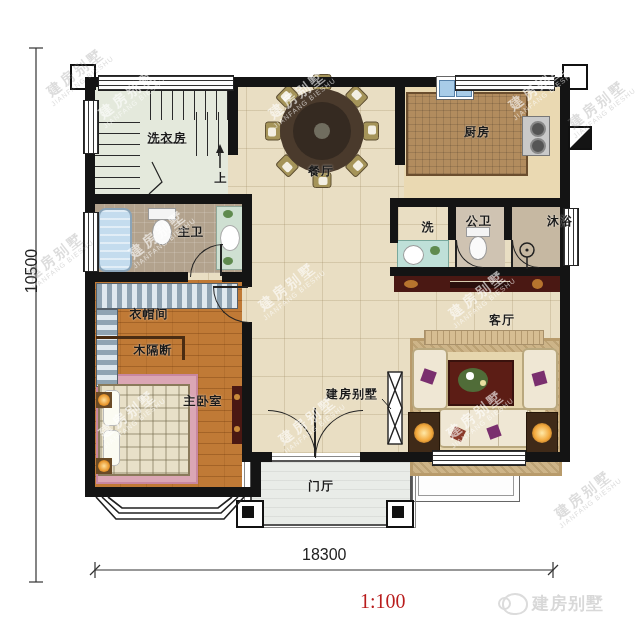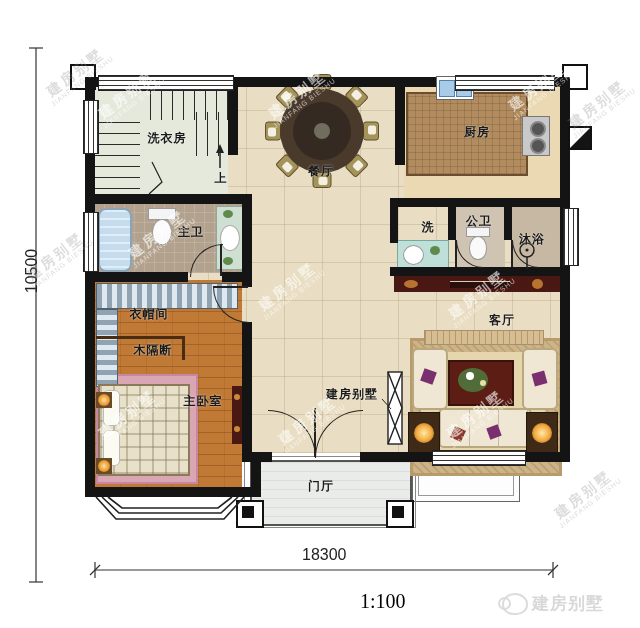--- a/index.html
+++ b/index.html
@@ -30,21 +30,21 @@
   .wm .en{font-size:7px;letter-spacing:1px;display:block;}
   .wm-white{color:rgba(255,255,255,.62);}
   .wm-gray{color:rgba(140,140,140,.30);}
   .chair{position:absolute;left:322px;top:131px;width:17px;height:14px;background:#a59459;
     border:1px solid #5f5033;border-radius:3px;z-index:6;}
   .chair>div{position:absolute;left:3px;top:2px;width:9px;height:8px;background:#f3efe2;border-radius:2px;}
   svg.overlay{position:absolute;left:0;top:0;z-index:35;pointer-events:none;}
   .dimtxt{position:absolute;font-size:16px;color:#222;font-family:"Liberation Sans",sans-serif;z-index:40;}
   .title-cn{position:absolute;left:218px;top:584px;font-size:27px;font-weight:bold;color:#111;
     font-family:"Liberation Serif",serif;border-bottom:3px solid #111;padding-bottom:3px;z-index:40;letter-spacing:2px;}
-  .title-scale{position:absolute;left:360px;top:590px;font-size:20px;color:#000000;
+  .title-scale{position:absolute;left:360px;top:590px;font-size:20px;color:#b91c1c;
     font-family:"Liberation Serif",serif;z-index:40;}
   .logo{position:absolute;left:502px;top:592px;display:flex;align-items:center;z-index:40;color:#d8d8d8;}
   .logo .txt{font-size:17px;font-weight:bold;letter-spacing:1px;}
   .logo .mascot{width:22px;height:18px;border:2px solid #dcdcdc;border-radius:50% 50% 45% 45%;
     margin-right:4px;position:relative;}
   .logo .mascot::after{content:"";position:absolute;left:-6px;top:2px;width:9px;height:9px;
     border:2px solid #dcdcdc;border-radius:50%;}
 </style>
 </head>
 <body>
@@ -244,28 +244,28 @@
       <line x1="29" y1="48" x2="43" y2="48"></line>
       <line x1="29" y1="582" x2="43" y2="582"></line>
       <line x1="95" y1="570" x2="553" y2="570"></line>
       <line x1="95" y1="562" x2="95" y2="578"></line>
       <line x1="553" y1="562" x2="553" y2="578"></line>
       <line x1="90" y1="575" x2="100" y2="565"></line>
       <line x1="548" y1="575" x2="558" y2="565"></line>
     </g>
   </svg>
 
-  <div class="lbl" style="left:167px;top:138px;">洗衣房</div>
+  <div class="lbl" style="left:167px;top:138px;text-decoration:underline;">洗衣房</div>
   <div class="lbl" style="left:221px;top:178px;">上</div>
   <div class="lbl" style="left:321px;top:171px;">餐厅</div>
   <div class="lbl" style="left:477px;top:132px;">厨房</div>
   <div class="lbl" style="left:191px;top:232px;">主卫</div>
   <div class="lbl" style="left:428px;top:227px;">洗</div>
   <div class="lbl" style="left:479px;top:221px;">公卫</div>
-  <div class="lbl" style="left:532px;top:221px;margin-top:18px;">沐浴</div>
+  <div class="lbl" style="left:560px;top:221px;">沐浴</div>
   <div class="lbl" style="left:502px;top:320px;">客厅</div>
   <div class="lbl" style="left:149px;top:314px;">衣帽间</div>
   <div class="lbl" style="left:153px;top:350px;">木隔断</div>
   <div class="lbl" style="left:203px;top:401px;">主卧室</div>
   <div class="lbl" style="left:352px;top:394px;">建房别墅</div>
   <div class="lbl" style="left:321px;top:486px;">门厅</div>
 
   <div class="dimtxt" style="left:302px;top:546px;">18300</div>
   <div class="dimtxt" style="left:-8px;top:262px;width:80px;text-align:center;transform:rotate(-90deg);">10500</div>
   <div class="title-scale">1:100</div>

